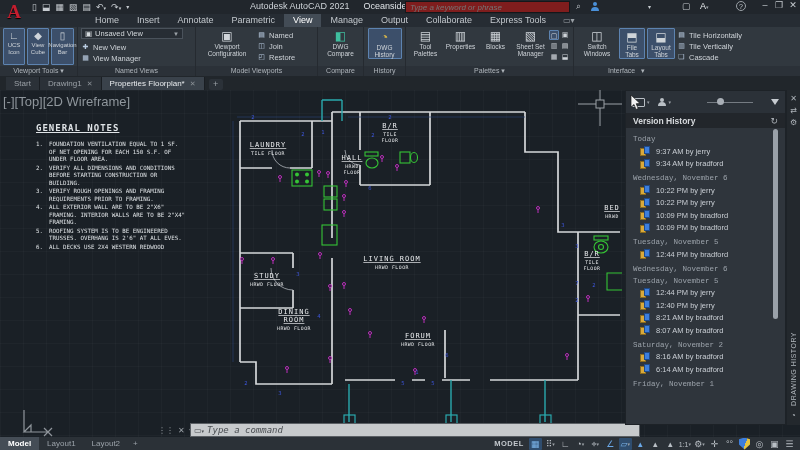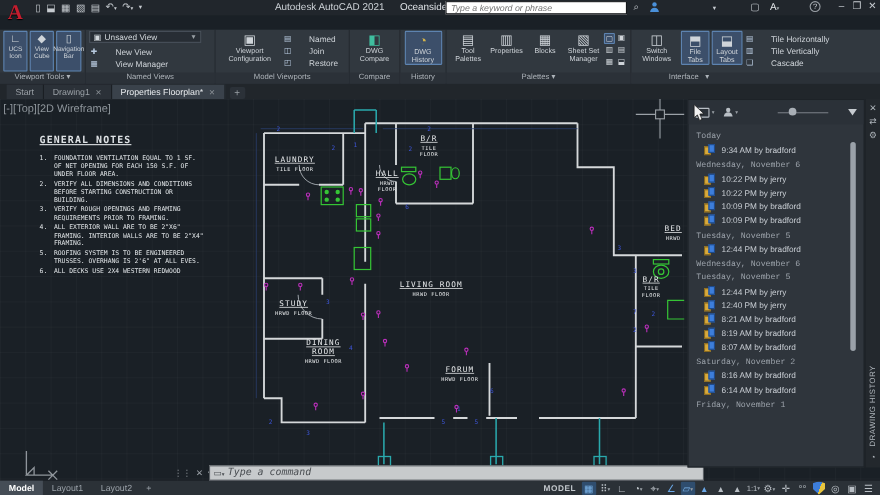--- a/index.html
+++ b/index.html
@@ -9,21 +9,21 @@
 
   
   .titlebar { position:absolute; left:0; top:0; width:800px; height:14px; background:#21262c; display:flex; align-items:center; z-index:40; }
   .applogo { position:absolute; left:3px; top:1px; width:22px; height:22px; z-index:45;
              font-weight:bold; font-size:19px; line-height:22px; text-align:center; color:#c41e2f;
              text-shadow:0 1px 1px #000; font-family:"Liberation Serif",serif; }
   .qat { display:flex; gap:5px; margin-left:32px; align-items:center; }
   .qat .qi { font-size:9px; color:#c6cbd0; line-height:12px; }
   .title-center { position:absolute; left:250px; top:1px; font-size:9px; color:#cdd2d7; display:flex; gap:14px;align-items:flex-end; }
   .title-center .doc { color:#dfe3e7; }
-  .searchbox { position:absolute; left:405px; top:1px; width:165px; height:12px; background:#ffffff; border:1px solid #14171a; color:#8d949b; font-style:italic; font-size:8px; padding:0 4px; }
+  .searchbox { position:absolute; left:405px; top:1px; width:165px; height:12px; background:#7f1d1d; border:1px solid #14171a; color:#8d949b; font-style:italic; font-size:8px; padding:0 4px; }
   .tb-ico { position:absolute; top:1px; font-size:9px; color:#c6cbd0; }
   .win-ctrl { position:absolute; top:0; font-size:9px; color:#c6cbd0; width:14px; text-align:center; }
 
   
   .picon { position:relative; display:inline-block; width:9px; height:9px; }
   .picon::before { content:""; position:absolute; left:2.5px; top:0; width:4px; height:4px; border-radius:50%; background:#4a90d9; }
   .picon::after { content:""; position:absolute; left:0.5px; top:4.5px; width:8px; height:4px; border-radius:4px 4px 0 0; background:#4a90d9; }
   .picon.gray::before, .picon.gray::after { background:#b9bfc5; }
 
   
@@ -38,39 +38,39 @@
   .rpanel .content { flex:1; display:flex; align-items:flex-start; padding:1px 3px 0 3px; gap:2px; }
   .rpanel .plabel { height:10px; font-size:7px; color:#aeb4ba; text-align:center; line-height:10px; background:#2b3138; white-space:nowrap; overflow:hidden; }
   .bigbtn { width:34px; display:flex; flex-direction:column; align-items:center; padding-top:1px; }
   .bigbtn .bicon { font-size:12px; line-height:14px; color:#cfd4d9; }
   .bigbtn .blabel { font-size:6.5px; line-height:1.1; color:#ced3d8; text-align:center; white-space:pre-line; }
   .hl { background:#3c4f6a; border:1px solid #5d83b0; border-radius:1px; }
   .vtbtn { width:23px; height:37px; display:flex; flex-direction:column; align-items:center; padding-top:1px; }
   .vtbtn .bicon { font-size:10px; line-height:12px; color:#cfd4d9; }
   .vtbtn .blabel { font-size:6px; line-height:1.1; color:#ced3d8; text-align:center; }
   .rowlist { display:flex; flex-direction:column; gap:1px; padding-top:1px; }
-  .rowitem { display:flex; align-items:center; gap:15px; font-size:7.5px; color:#ced3d8; height:10px; white-space:nowrap; }
+  .rowitem { display:flex; align-items:center; gap:3px; font-size:7.5px; color:#ced3d8; height:10px; white-space:nowrap; }
   .rowitem .ricon { font-size:7px; color:#b9cbe0; width:9px; text-align:center; }
   .viewdrop { width:102px; height:11px; background:#272d34; border:1px solid #4a525b; display:flex; align-items:center; font-size:7.5px; color:#d3d8dc; padding:0 3px; gap:3px; }
   .viewdrop .arrow { margin-left:auto; font-size:6px; color:#9aa0a6; }
   .minigrid { display:grid; grid-template-columns:10px 10px; grid-auto-rows:10px; gap:1px; padding-top:2px; }
   .minigrid span { font-size:7px; color:#cfd4d9; text-align:center; line-height:10px; }
 
   
   .filetabs { position:absolute; left:0; top:76px; width:800px; height:14px; background:#21262b; display:flex; align-items:flex-end; z-index:37; }
   .ftab { height:13px; display:flex; align-items:center; gap:5px; padding:0 8px; font-size:8px; color:#9aa0a6; background:#2b3138; border-right:1px solid #1a1e23; }
   .ftab .x { font-size:7px; color:#8a9096; }
   .ftab.active { background:#3a424b; color:#e8ebee; }
   .ftab-plus { width:14px; height:11px; margin-left:4px; background:#2b3138; color:#9aa0a6; font-size:9px; text-align:center; line-height:11px; border-radius:2px; }
 
   
   .canvas { position:absolute; left:0; top:90px; width:800px; height:347px; background:#1a2026; z-index:5;
     background-image:linear-gradient(rgba(255,255,255,0.025) 1px, transparent 1px), linear-gradient(90deg, rgba(255,255,255,0.025) 1px, transparent 1px);
     background-size:23px 23px; }
-  .vplabel { position:absolute; left:3px; top:4px; font-size:10px; color:#8f969c; z-index:6; }
+  .vplabel { position:absolute; left:3px; top:4px; font-size:13px; color:#8f969c; z-index:6; }
   .plan-svg { position:absolute; left:0; top:0; width:800px; height:347px; z-index:7; }
 
   .notes { position:absolute; left:36px; top:33px; width:152px; z-index:8; color:#dfe3e6; font-family:"DejaVu Sans Mono",monospace; }
   .notes h3 { font-size:9px; letter-spacing:1px; text-decoration:underline; font-weight:bold; margin-bottom:8px; }
   .notes ol { list-style:none; counter-reset:n; }
   .notes li { counter-increment:n; font-size:5.8px; line-height:1.3; margin-bottom:1px; padding-left:13px; position:relative; }
   .notes li::before { content:counter(n)"."; position:absolute; left:0; }
 
   
   .cmd-left { position:absolute; left:158px; top:424px; height:13px; display:flex; gap:4px; align-items:center; z-index:30; color:#9aa0a6; font-size:8px; }
@@ -148,20 +148,32 @@
     <span class="tb-ico" style="left:648px; font-size:6px; top:3px;">▾</span>
     <span class="tb-ico" style="left:682px;">▢</span>
     <span class="tb-ico" style="left:700px; color:#e8ebee;">A<span style="font-size:5px;color:#9aa0a6;">▾</span></span>
     <span class="tb-ico" style="left:736px; width:10px; height:10px; border:1px solid #9aa0a6; border-radius:50%; font-size:7px; text-align:center; line-height:9px;">?</span>
     <span class="win-ctrl" style="left:758px;">–</span>
     <span class="win-ctrl" style="left:772px;">❐</span>
     <span class="win-ctrl" style="left:786px;">✕</span>
   </div>
   <div class="applogo">A</div>
 
+  <div class="ribbontabs" id="ribbonTabs">
+      <span class="rtab">Home</span>
+      <span class="rtab">Insert</span>
+      <span class="rtab">Annotate</span>
+      <span class="rtab">Parametric</span>
+      <span class="rtab active">View</span>
+      <span class="rtab">Manage</span>
+      <span class="rtab">Output</span>
+      <span class="rtab">Collaborate</span>
+      <span class="rtab">Express Tools</span>
+      <span class="rtab-extra">▭▾</span>
+    </div>
 
   <div class="ribbon">
     <div class="rpanel" style="width:78px;">
       <div class="content">
         <div class="vtbtn hl">
           <span class="bicon">∟</span>
           <span class="blabel">UCS Icon</span>
         </div>
         <div class="vtbtn hl">
           <span class="bicon">◆</span>
@@ -535,27 +547,38 @@
       <span class="pt-ico">
           <span class="picon gray"></span>
           <span class="pt-dd">▾</span>
         </span>
       <span class="pal-slider">
           <span class="track"></span>
           <span class="thumb"></span>
         </span>
       <span class="funnel"></span>
     </div>
+    <div class="pal-header">
+      <span class="pal-title">Version History</span>
+      <span class="pal-refresh">↻</span>
+    </div>
     <div class="pal-list" id="verList">
         <div class="vdate">Today</div>
         <div class="vrow">
           <span class="vicon">
             <span class="y"></span>
             <span class="b"></span>
           </span>
+          <span class="vtxt">9:37 AM by jerry</span>
+        </div>
+        <div class="vrow">
+          <span class="vicon">
+            <span class="y"></span>
+            <span class="b"></span>
+          </span>
           <span class="vtxt">9:34 AM by bradford</span>
         </div>
         <div class="vdate">Wednesday, November 6</div>
         <div class="vrow">
           <span class="vicon">
             <span class="y"></span>
             <span class="b"></span>
           </span>
           <span class="vtxt">10:22 PM by jerry</span>
         </div>
@@ -603,27 +626,20 @@
             <span class="b"></span>
           </span>
           <span class="vtxt">12:40 PM by jerry</span>
         </div>
         <div class="vrow">
           <span class="vicon">
             <span class="y"></span>
             <span class="b"></span>
           </span>
           <span class="vtxt">8:21 AM by bradford</span>
-        </div>
-        <div class="vrow">
-          <span class="vicon">
-            <span class="y"></span>
-            <span class="b"></span>
-          </span>
-          <span class="vtxt">8:19 AM by bradford</span>
         </div>
         <div class="vrow">
           <span class="vicon">
             <span class="y"></span>
             <span class="b"></span>
           </span>
           <span class="vtxt">8:07 AM by bradford</span>
         </div>
         <div class="vdate">Saturday, November 2</div>
         <div class="vrow">

